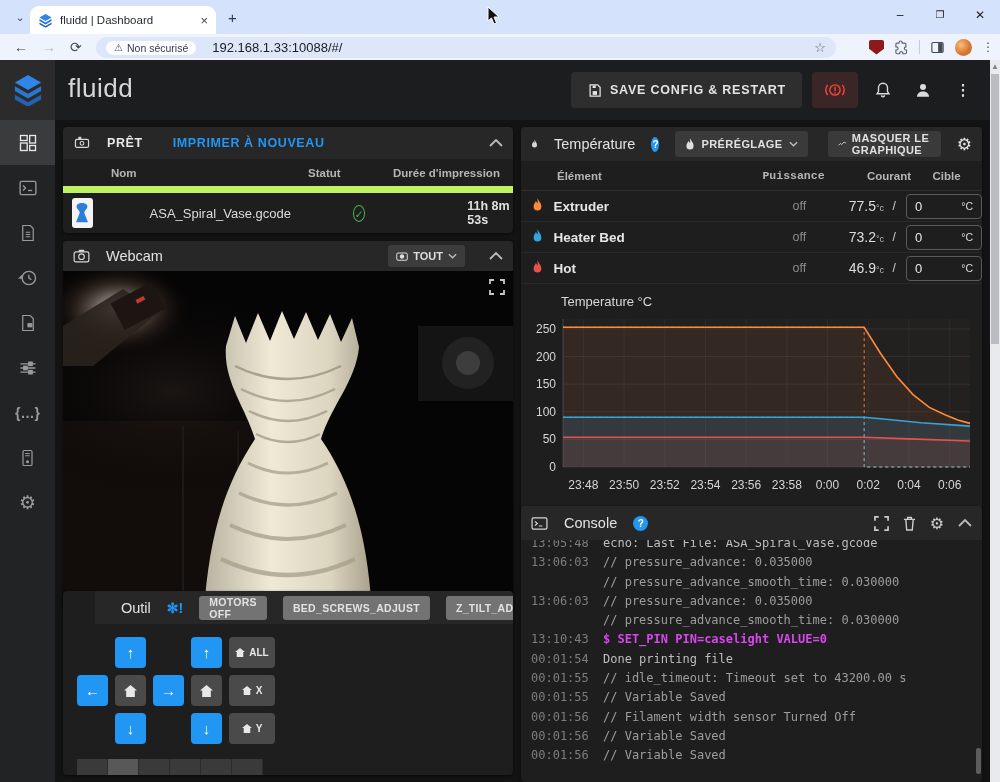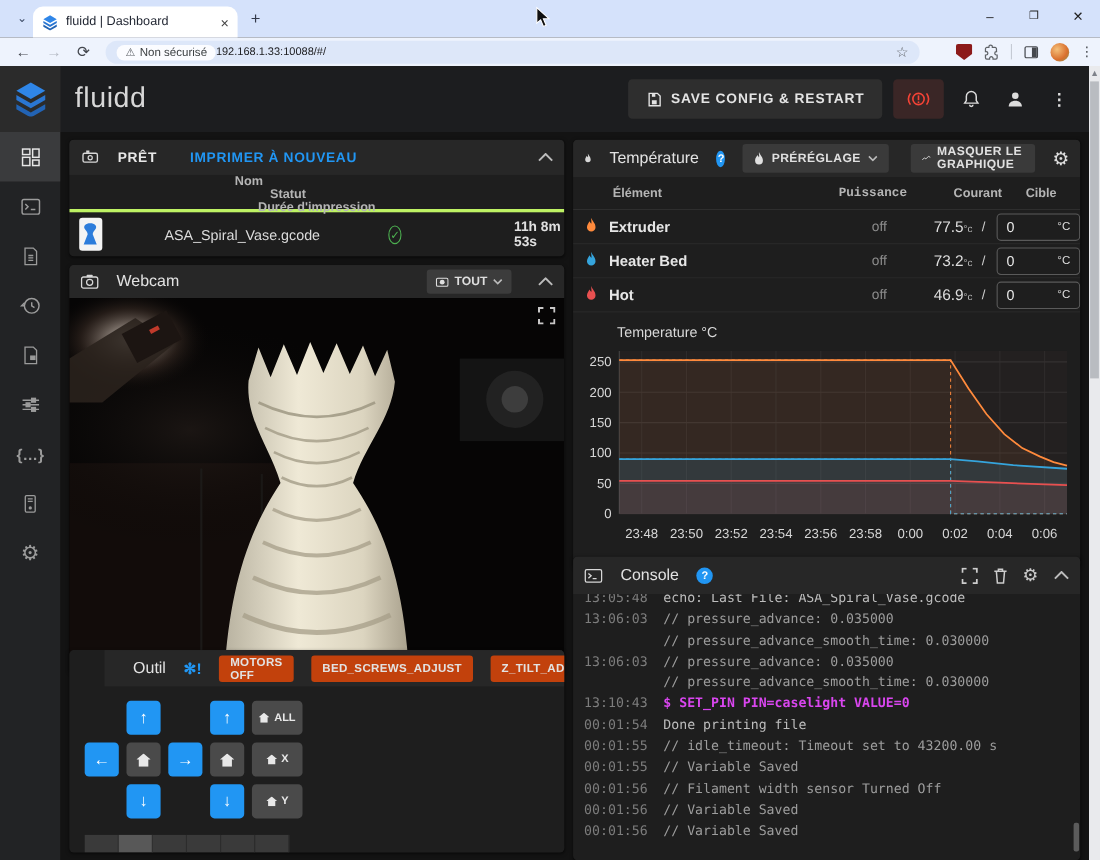--- a/index.html
+++ b/index.html
@@ -18,21 +18,21 @@
   .win-controls { position:absolute; top:0; right:0; height:32px; display:flex; }
   .win-btn { width:40px; height:30px; text-align:center; line-height:30px; color:#222; font-size:12px; }
   #toolbar { position:absolute; top:34px; left:0; width:1000px; height:26px; background:#eef3fd;
     display:flex; align-items:center; }
   .nav-ico { font-size:14px; color:#44474e; margin-left:14px; }
   .nav-ico.dim { color:#b3b8c2; }
   .urlbar { position:absolute; left:96px; top:3px; width:740px; height:21px; background:#dde7f9;
     border-radius:11px; display:flex; align-items:center; padding:0 10px; }
   .sec-chip { display:flex; align-items:center; gap:4px; background:#fbfcff; border-radius:9px;
     padding:1px 8px; font-size:10.5px; color:#3c4043; }
-  .url-text { font-size:10px; color:#202124; margin-left:0; flex:1; }
+  .url-text { font-size:13px; color:#202124; margin-left:16px; flex:1; }
   .star-ico { color:#5f6368; font-size:13px; }
   .ext-area { position:absolute; right:6px; top:2px; display:flex; align-items:center; gap:10px; height:22px; }
   .ublock { width:15px; height:15px; background:#8c1a1a; border-radius:2px 2px 4px 4px;
     clip-path:polygon(0 0,100% 0,100% 62%,50% 100%,0 62%); }
   .divider-v { width:1px; height:14px; background:#c5cad4; }
   .avatar { width:17px; height:17px; border-radius:50%;
     background:radial-gradient(circle at 35% 35%, #f4c07a, #d96f2e 60%, #7aa05a); }
   .dots-v { color:#45484e; font-size:12px; letter-spacing:0; }
   
   #cursor { position:absolute; top:6px; left:487px; z-index:99; }
@@ -65,22 +65,22 @@
   .panel-header { height:32px; background:#272727; display:flex; align-items:center; padding:0 10px; gap:16px; }
   .panel-title { color:#e2e2e2; font-size:14.5px; }
   .chev-up { margin-left:auto; }
   .help-dot { width:15px; height:15px; border-radius:50%; background:#2196f3; color:#fff; font-size:10px;
     font-weight:700; text-align:center; line-height:15px; }
 
   
   #status-panel { left:8px; top:7px; width:450px; }
   .state-label { color:#e8e8e8; font-size:12.5px; font-weight:700; letter-spacing:.6px; }
   .reprint-link { color:#2196f3; font-size:12.5px; font-weight:700; letter-spacing:.6px; margin-left:14px; }
-  .jobs-thead { display:flex; height:34px; align-items:center; border-bottom:3px solid #bef264;
-    color:#b5b5b5; font-size:11.5px; font-weight:700;flex-direction:column; }
+  .jobs-thead { display:flex; height:34px; align-items:center; border-bottom:7px solid #bef264;
+    color:#b5b5b5; font-size:11.5px; font-weight:700; }
   .col-name { padding-left:48px; width:245px; }
   .col-status { width:85px; }
   .col-dur { flex:1; }
   .job-row { display:flex; height:40px; align-items:center; font-size:13px; color:#dcdcdc;gap:48px; }
   .thumb { width:30px; height:30px; background:#f4f4f4; border-radius:3px; margin:0 9px 0 9px;
     display:flex; align-items:center; justify-content:center; }
   .job-name { width:196px; }
   .ok-circle { width:17px; height:17px; border-radius:50%; border:1.6px solid #4caf50; color:#4caf50;
     font-size:10.5px; text-align:center; line-height:17px; margin-left:14px; }
   .job-dur { margin-left:54px; font-weight:700; color:#e0e0e0; font-size:12.5px; }
@@ -92,21 +92,21 @@
     align-items:center; gap:5px; padding:0 8px; color:#dedede; font-size:11px; font-weight:700; }
   .webcam-view { position:relative; width:450px; height:340px; background:#050404; }
   .cam-label { position:absolute; left:0; bottom:0; background:rgba(20,20,20,.55); color:#eee;
     font-size:13px; padding:2px 8px; }
   .cam-fps { position:absolute; right:4px; bottom:2px; color:#eee; font-size:13px; }
   .cam-fs { position:absolute; right:8px; top:8px; opacity:.9; }
 
   
   #tool-panel { left:8px; top:471px; width:450px; height:184px; }
   #tool-panel .panel-header { height:33px;margin-left:32px; }
-  .macro-btn { background:#c2410c; border-radius:3px; height:24px; padding:0 10px; color:#e2e2e2;
+  .macro-btn { background:#737373; border-radius:3px; height:24px; padding:0 10px; color:#e2e2e2;
     font-size:10.5px; font-weight:700; letter-spacing:.3px; display:flex; align-items:center; }
   .fan-ind { color:#2196f3; font-size:14px; font-weight:700; }
   .move-pad { padding:13px 0 0 14px; display:grid; grid-template-columns:repeat(4,31px) 46px;
     grid-auto-rows:31px; gap:7px; }
   .mv-btn { border-radius:4px; display:flex; align-items:center; justify-content:center;
     font-size:15px; color:#fff; }
   .mv-blue { background:#2196f3; }
   .mv-dark { background:#4a4a4a; }
   .home-lbl { font-size:10px; font-weight:700; color:#e8e8e8; display:flex; gap:4px; align-items:center; }
   .step-row { position:absolute; left:14px; top:168px; display:flex; }

